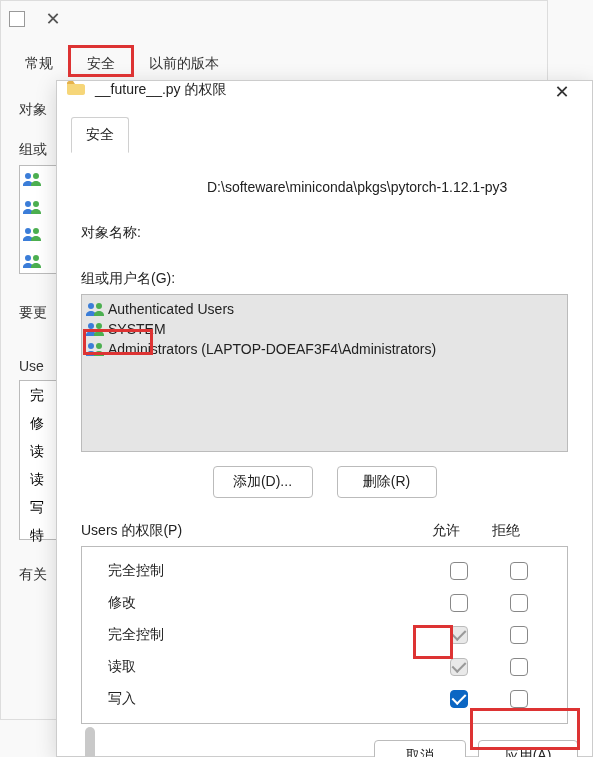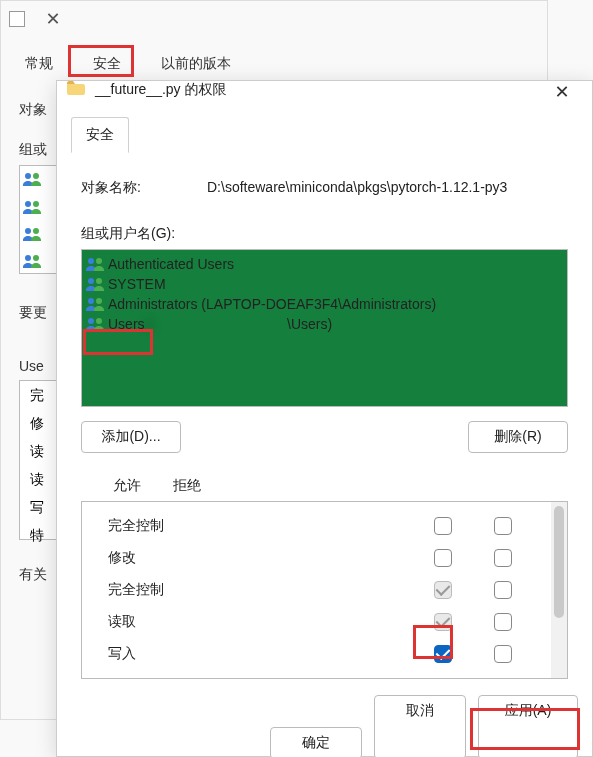--- a/index.html
+++ b/index.html
@@ -4,21 +4,21 @@
 <style>
   * { box-sizing: border-box; font-family: "Segoe UI", "Microsoft YaHei", sans-serif; font-size: 14px; }
   body { margin: 0; background: #f9f9f9; width: 593px; height: 757px; overflow: hidden; position: relative; }
 
   
   .parent-window { position: absolute; left: 0; top: 0; width: 548px; height: 720px; background: #f9f9f9; border: 1px solid #ddd; }
   .parent-titlebar { height: 36px; display: flex; align-items: center; padding: 0 8px; }
   .parent-titlebar .appicon { width: 16px; height: 16px; margin-right: 8px; background: #fff; border: 1px solid #999; display: inline-block; }
   .parent-titlebar .ptitle { color: #555; flex: 1; }
   .parent-titlebar .pclose { width: 40px; text-align: center; color: #555; font-size: 18px; }
-  .parent-tabs { display: flex; padding: 14px 0 0 14px; gap: 12px; }
+  .parent-tabs { display: flex; padding: 14px 0 0 14px; gap: 6px; }
   .parent-tabs .tab { padding: 4px 10px; color: #333; }
   .parent-tabs .tab.sec { padding: 4px 18px; }
   .parent-body { padding: 14px 18px; }
   .parent-body .lbl { color: #333; margin-top: 10px; }
   .mini-users-icon { display: inline-block; width: 20px; height: 16px; margin-right: 3px; vertical-align: middle; }
   .parent-body .row { margin-top: 10px; }
 
   
   .child-window { position: absolute; left: 56px; top: 80px; width: 537px; height: 677px; background: #fff; border: 1px solid #ccc; box-shadow: 0 4px 20px rgba(0,0,0,0.15); display: flex; flex-direction: column; }
   .child-titlebar { height: 40px; display: flex; padding: 0 10px; }
@@ -26,37 +26,37 @@
   .child-titlebar .ctitle { flex: 1; color: #222; }
   .child-titlebar .cclose { width: 40px; text-align: center; color: #333; font-size: 18px; }
 
   .child-tabs { display: flex; padding: 14px 0 0 14px; }
   .child-tabs .tab { padding: 8px 14px; color: #222; border: 1px solid transparent; }
   .child-tabs .tab.active { background: #fff; border: 1px solid #d0d0d0; border-bottom-color: #fff; border-radius: 3px 3px 0 0; }
 
   .child-body { padding: 14px 24px 0 24px; flex: 1; display: flex; flex-direction: column; }
 
   .field-row { display: flex; margin-top: 12px; }
-  .field-row .flabel { width: 126px; color: #222; }
+  .field-row .flabel { width: 126px; color: #222; margin-top: 45px; }
   .field-row .fval { color: #222; white-space: nowrap; overflow: hidden; }
 
   .groups-label { margin-top: 28px; margin-bottom: 6px; color: #222; }
-  .groups-list { border: 1px solid #bbb; height: 158px; padding: 4px 3px; background: #15803d; overflow: hidden; text-align: center; }
+  .groups-list { border: 1px solid #bbb; height: 158px; padding: 4px 3px; background: #e5e5e5; overflow: hidden; text-align: center; }
   .glist-row { display: flex; align-items: center; padding: 2px 0; color: #222; }
   .glist-row.blurname .blurtext { color: transparent; text-shadow: 0 0 8px rgba(0,0,0,0.35); }
 
-  .btn-row { display: flex; justify-content: space-between; gap: 24px; margin-top: 14px; }
+  .btn-row { display: flex; justify-content: center; gap: 24px; margin-top: 14px; }
   .btn { min-width: 100px; padding: 6px 14px; background: #fff; border: 1px solid #bbb; border-radius: 4px; text-align: center; color: #222; }
 
   .perm-header { display: flex; margin-top: 24px; color: #222; }
   .perm-header .ph-name { flex: 1; }
-  .perm-header .ph-col { width: 60px; text-align: right; }
+  .perm-header .ph-col { width: 60px; text-align: left; }
   .perm-header .ph-scroll { width: 16px; }
 
-  .perm-table-wrap { display: flex; border: 1px solid #bbb; margin-top: 6px; }
+  .perm-table-wrap { display: flex; border: 1px solid #bbb; margin-top: 6px; flex-direction: column; }
   .perm-table { flex: 1; padding: 8px 18px; }
   .perm-row { display: flex; align-items: center; height: 32px; }
   .perm-row .pname { flex: 1; color: #222; padding-left: 8px; }
   .perm-row .pcol { width: 60px; text-align: center; position: relative; }
   .chk { display: inline-block; width: 18px; height: 18px; border: 1px solid #888; border-radius: 4px; background: #fff; vertical-align: middle; }
   .chk.disabled { background: #e9e9e9; border-color: #bbb; position: relative; }
   .chk.disabled.checked::after { content: ""; position: absolute; left: 4px; top: 0px; width: 6px; height: 11px; border: solid #999; border-width: 0 2px 2px 0; transform: rotate(45deg); }
   .chk.checked-blue { background: #0b66c3; border-color: #0b66c3; position: relative; }
   .chk.checked-blue::after { content: ""; position: absolute; left: 4px; top: 0px; width: 6px; height: 11px; border: solid #fff; border-width: 0 2px 2px 0; transform: rotate(45deg); }
 
@@ -162,38 +162,29 @@
             </svg></span>
         <span>SYSTEM</span>
       </div>
       <div class="glist-row">
         <span class="mini-users-icon"><svg class="usersicon" viewBox="0 0 20 16">
               <path class="b" d="M6 8a3 3 0 100-6 3 3 0 000 6zM1 14c0-2.2 2.2-4 5-4s5 1.8 5 4v1H1z"></path>
               <path class="g" d="M14 8a3 3 0 100-6 3 3 0 000 6zM9 14c0-2.2 2.2-4 5-4s5 1.8 5 4v1H9z"></path>
             </svg></span>
         <span>Administrators (LAPTOP-DOEAF3F4\Administrators)</span>
       </div>
-      <div class="glist-row blurname">
-        <span class="mini-users-icon"><svg class="usersicon" viewBox="0 0 20 16">
-              <path class="b" d="M6 8a3 3 0 100-6 3 3 0 000 6zM1 14c0-2.2 2.2-4 5-4s5 1.8 5 4v1H1z"></path>
-              <path class="g" d="M14 8a3 3 0 100-6 3 3 0 000 6zM9 14c0-2.2 2.2-4 5-4s5 1.8 5 4v1H9z"></path>
-            </svg></span>
-        <span>Users</span>
-          <span class="blurtext"> (L</span>
-          <span class="blurtext" style="min-width:130px; display:inline-block;"></span>
-          <span>\Users)</span>
-      </div>
     </div>
 
     <div class="btn-row">
       <div class="btn">添加(D)...</div>
       <div class="btn">删除(R)</div>
     </div>
 
     <div class="perm-header">
+      <div class="ph-name">Users 的权限(P)</div>
       <div class="ph-col">允许</div>
       <div class="ph-col">拒绝</div>
       <div class="ph-scroll"></div>
     </div>
 
     <div class="perm-table-wrap">
       <div class="perm-table">
         <div class="perm-row">
           <div class="pname">完全控制</div>
           <div class="pcol"><span class="chk"></span></div>

